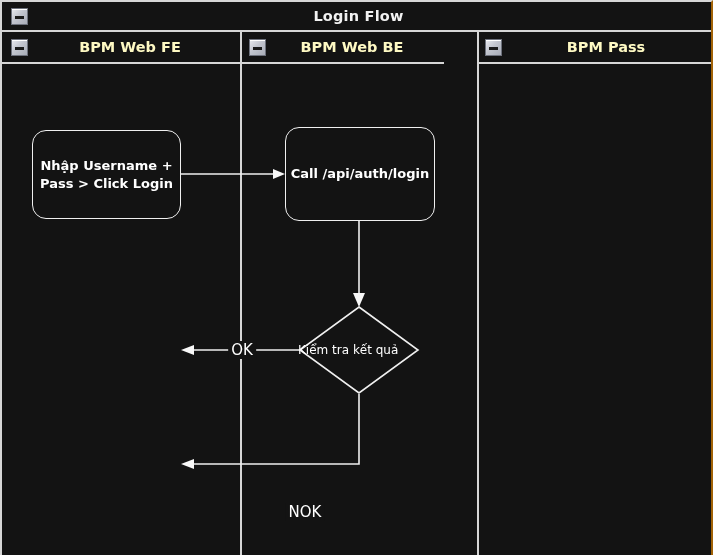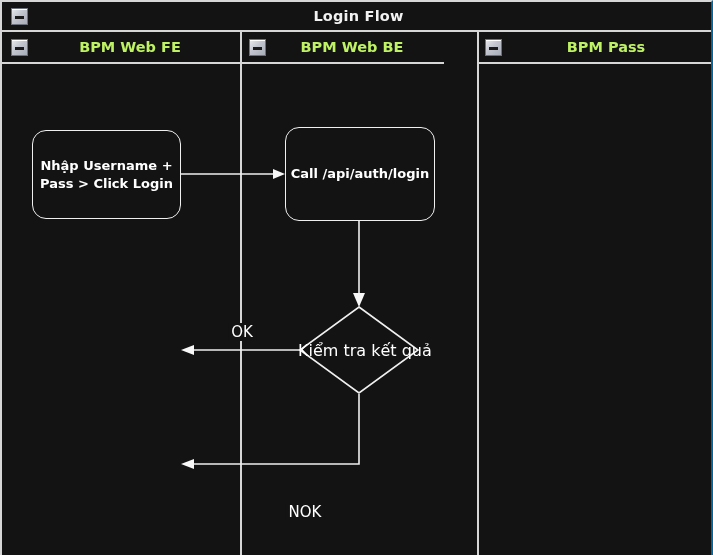--- a/index.html
+++ b/index.html
@@ -10,21 +10,21 @@
   }
   #canvas {
     position: relative;
     width: 713px;
     height: 555px;
     background: #131313;
     font-family: "DejaVu Sans", "Liberation Sans", sans-serif;
     overflow: hidden;
     box-sizing: border-box;
     border-left: 2px solid #d6d6d6;
-    border-right: 2px solid #0369a1;
+    border-right: 2px solid #a16207;
     border-top: 2px solid #d6d6d6;
   }
 
   
   #title-bar {
     position: absolute;
     left: 0; top: 0;
     width: 713px;
     height: 30px;
     border-bottom: 2px solid #d6d6d6;
@@ -74,21 +74,21 @@
     box-sizing: border-box;
     border-bottom: 2px solid #d6d6d6;
     background: #131313;
   }
   .lane-header .lane-title {
     position: absolute;
     left: 22px; right: 4px;
     top: 50%;
     transform: translateY(-50%);
     text-align: center;
-    color: #bef264;
+    color: #fef9c3;
     font-size: 14.5px;
     font-weight: bold;
     white-space: nowrap;
   }
   .lane-divider {
     position: absolute;
     top: 30px;
     width: 2px;
     height: 525px;
     background: #d6d6d6;
@@ -119,21 +119,21 @@
     position: absolute;
     cursor: pointer;
   }
   .decision svg { display: block; }
   .decision .decision-label {
     position: absolute;
     left: 0; right: 1px;
     top: 50%;
     transform: translateY(-50%);
     color: #ffffff;
-    font-size: 16px;
+    font-size: 12px;
     white-space: nowrap;
     pointer-events: none;
   }
 
   
   #connectors {
     position: absolute;
     left: 0; top: 0;
     width: 713px;
     height: 555px;
@@ -188,21 +188,21 @@
     <path class="flow-line" d="M 357 219 L 357 296"></path>
     <polygon class="flow-head" points="357,305 351,291 363,291"></polygon>
 
     <path class="flow-line" d="M 300 348 L 187 348"></path>
     <polygon class="flow-head" points="179,348 192,343 192,353"></polygon>
 
     <path class="flow-line" d="M 357 392 L 357 462 L 187 462"></path>
     <polygon class="flow-head" points="179,462 192,457 192,467"></polygon>
   </svg>
 
-  <div class="edge-label" style="left:240px; top:330px;">OK</div>
+  <div class="edge-label" style="left:240px; top:348px;">OK</div>
   <div class="edge-label" style="left:303px; top:462px;margin-top:48px;">NOK</div>
 
   <div class="node" style="left:30px; top:128px; width:149px; height:89px;">
     <span class="node-label">Nhập Username +<br>Pass &gt; Click Login</span>
   </div>
 
   <div class="node" style="left:283px; top:125px; width:150px; height:94px;justify-content:center;">
     <span class="node-label">Call /api/auth/login</span>
   </div>
 

